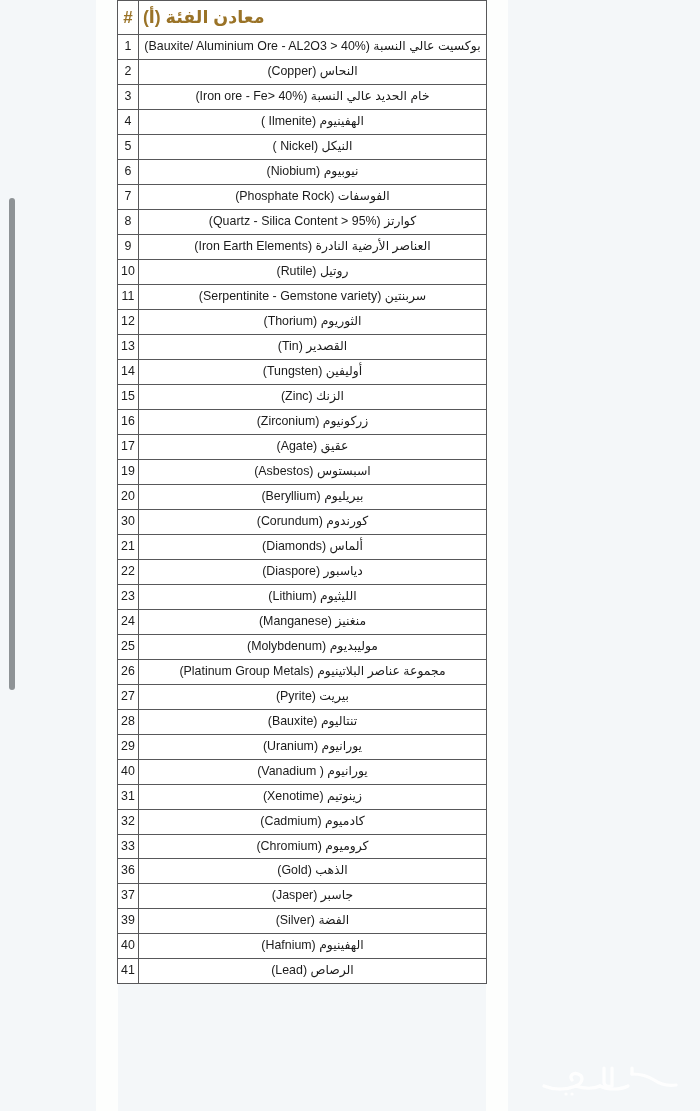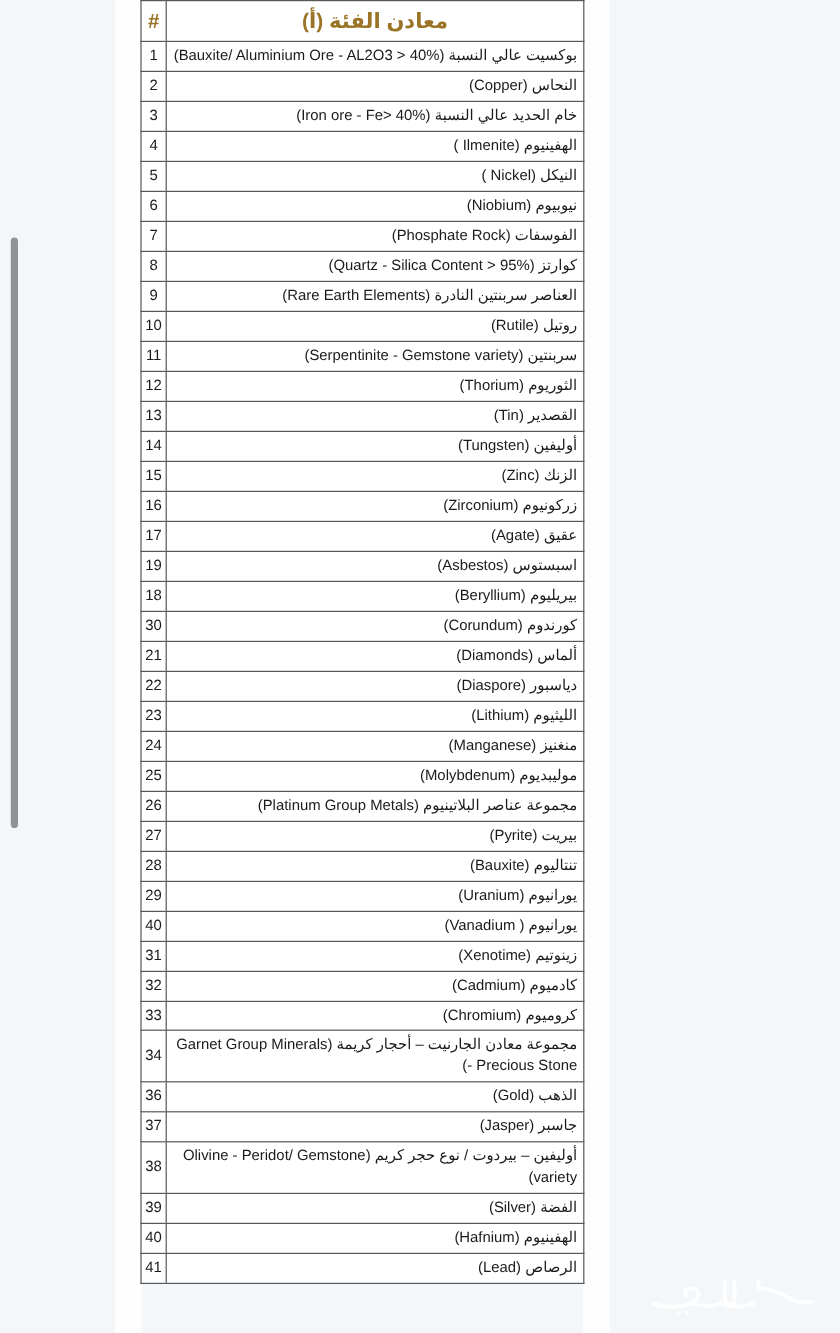--- a/index.html
+++ b/index.html
@@ -92,37 +92,37 @@
   
   thead th {
     height: 34px;
     padding: 0 5px;
     font-size: 17.5px;
     font-weight: 700;
     color: #9a7327;
     letter-spacing: 0;
   }
   thead th.th-name {
-    text-align: center;
+    text-align: left;
   }
   thead th.th-num {
     text-align: center;
     font-size: 17px;
     padding: 0;
   }
 
   
   tbody td {
     font-size: 12.4px;
     line-height: 1.45;
     color: #1b1b1b;
     font-weight: 400;
   }
   tbody td.cell-name {
-    text-align: right;
+    text-align: center;
     padding: 3px 5px 3px 5px;
   }
   tbody td.cell-num {
     text-align: center;
     padding: 0;
     font-size: 12.4px;
     color: #1b1b1b;
     direction: ltr;
   }
 
@@ -189,21 +189,21 @@
         </tr>
         <tr>
           <td class="cell-name">الفوسفات (Phosphate Rock)</td>
           <td class="cell-num">7</td>
         </tr>
         <tr>
           <td class="cell-name">كوارتز (Quartz - Silica Content &gt; 95%)</td>
           <td class="cell-num">8</td>
         </tr>
         <tr>
-          <td class="cell-name">العناصر سربنتين النادرة (Rare Earth Elements)</td>
+          <td class="cell-name">العناصر الأرضية النادرة (Iron Earth Elements)</td>
           <td class="cell-num">9</td>
         </tr>
         <tr>
           <td class="cell-name">روتيل (Rutile)</td>
           <td class="cell-num">10</td>
         </tr>
         <tr>
           <td class="cell-name">سربنتين (Serpentinite - Gemstone variety)</td>
           <td class="cell-num">11</td>
         </tr>
@@ -230,21 +230,21 @@
         <tr>
           <td class="cell-name">عقيق (Agate)</td>
           <td class="cell-num">17</td>
         </tr>
         <tr>
           <td class="cell-name">اسبستوس (Asbestos)</td>
           <td class="cell-num">19</td>
         </tr>
         <tr>
           <td class="cell-name">بيريليوم (Beryllium)</td>
-          <td class="cell-num">18</td>
+          <td class="cell-num">20</td>
         </tr>
         <tr>
           <td class="cell-name">كورندوم (Corundum)</td>
           <td class="cell-num">30</td>
         </tr>
         <tr>
           <td class="cell-name">ألماس (Diamonds)</td>
           <td class="cell-num">21</td>
         </tr>
         <tr>
@@ -289,34 +289,26 @@
         </tr>
         <tr>
           <td class="cell-name">كادميوم (Cadmium)</td>
           <td class="cell-num">32</td>
         </tr>
         <tr>
           <td class="cell-name">كروميوم (Chromium)</td>
           <td class="cell-num">33</td>
         </tr>
         <tr>
-          <td class="cell-name">مجموعة معادن الجارنيت – أحجار كريمة (Garnet Group Minerals - Precious Stone)</td>
-          <td class="cell-num">34</td>
-        </tr>
-        <tr>
           <td class="cell-name">الذهب (Gold)</td>
           <td class="cell-num">36</td>
         </tr>
         <tr>
           <td class="cell-name">جاسبر (Jasper)</td>
           <td class="cell-num">37</td>
-        </tr>
-        <tr>
-          <td class="cell-name">أوليفين – بيردوت / نوع حجر كريم (Olivine - Peridot/ Gemstone variety)</td>
-          <td class="cell-num">38</td>
         </tr>
         <tr>
           <td class="cell-name">الفضة (Silver)</td>
           <td class="cell-num">39</td>
         </tr>
         <tr>
           <td class="cell-name">الهفينيوم (Hafnium)</td>
           <td class="cell-num">40</td>
         </tr>
         <tr>

